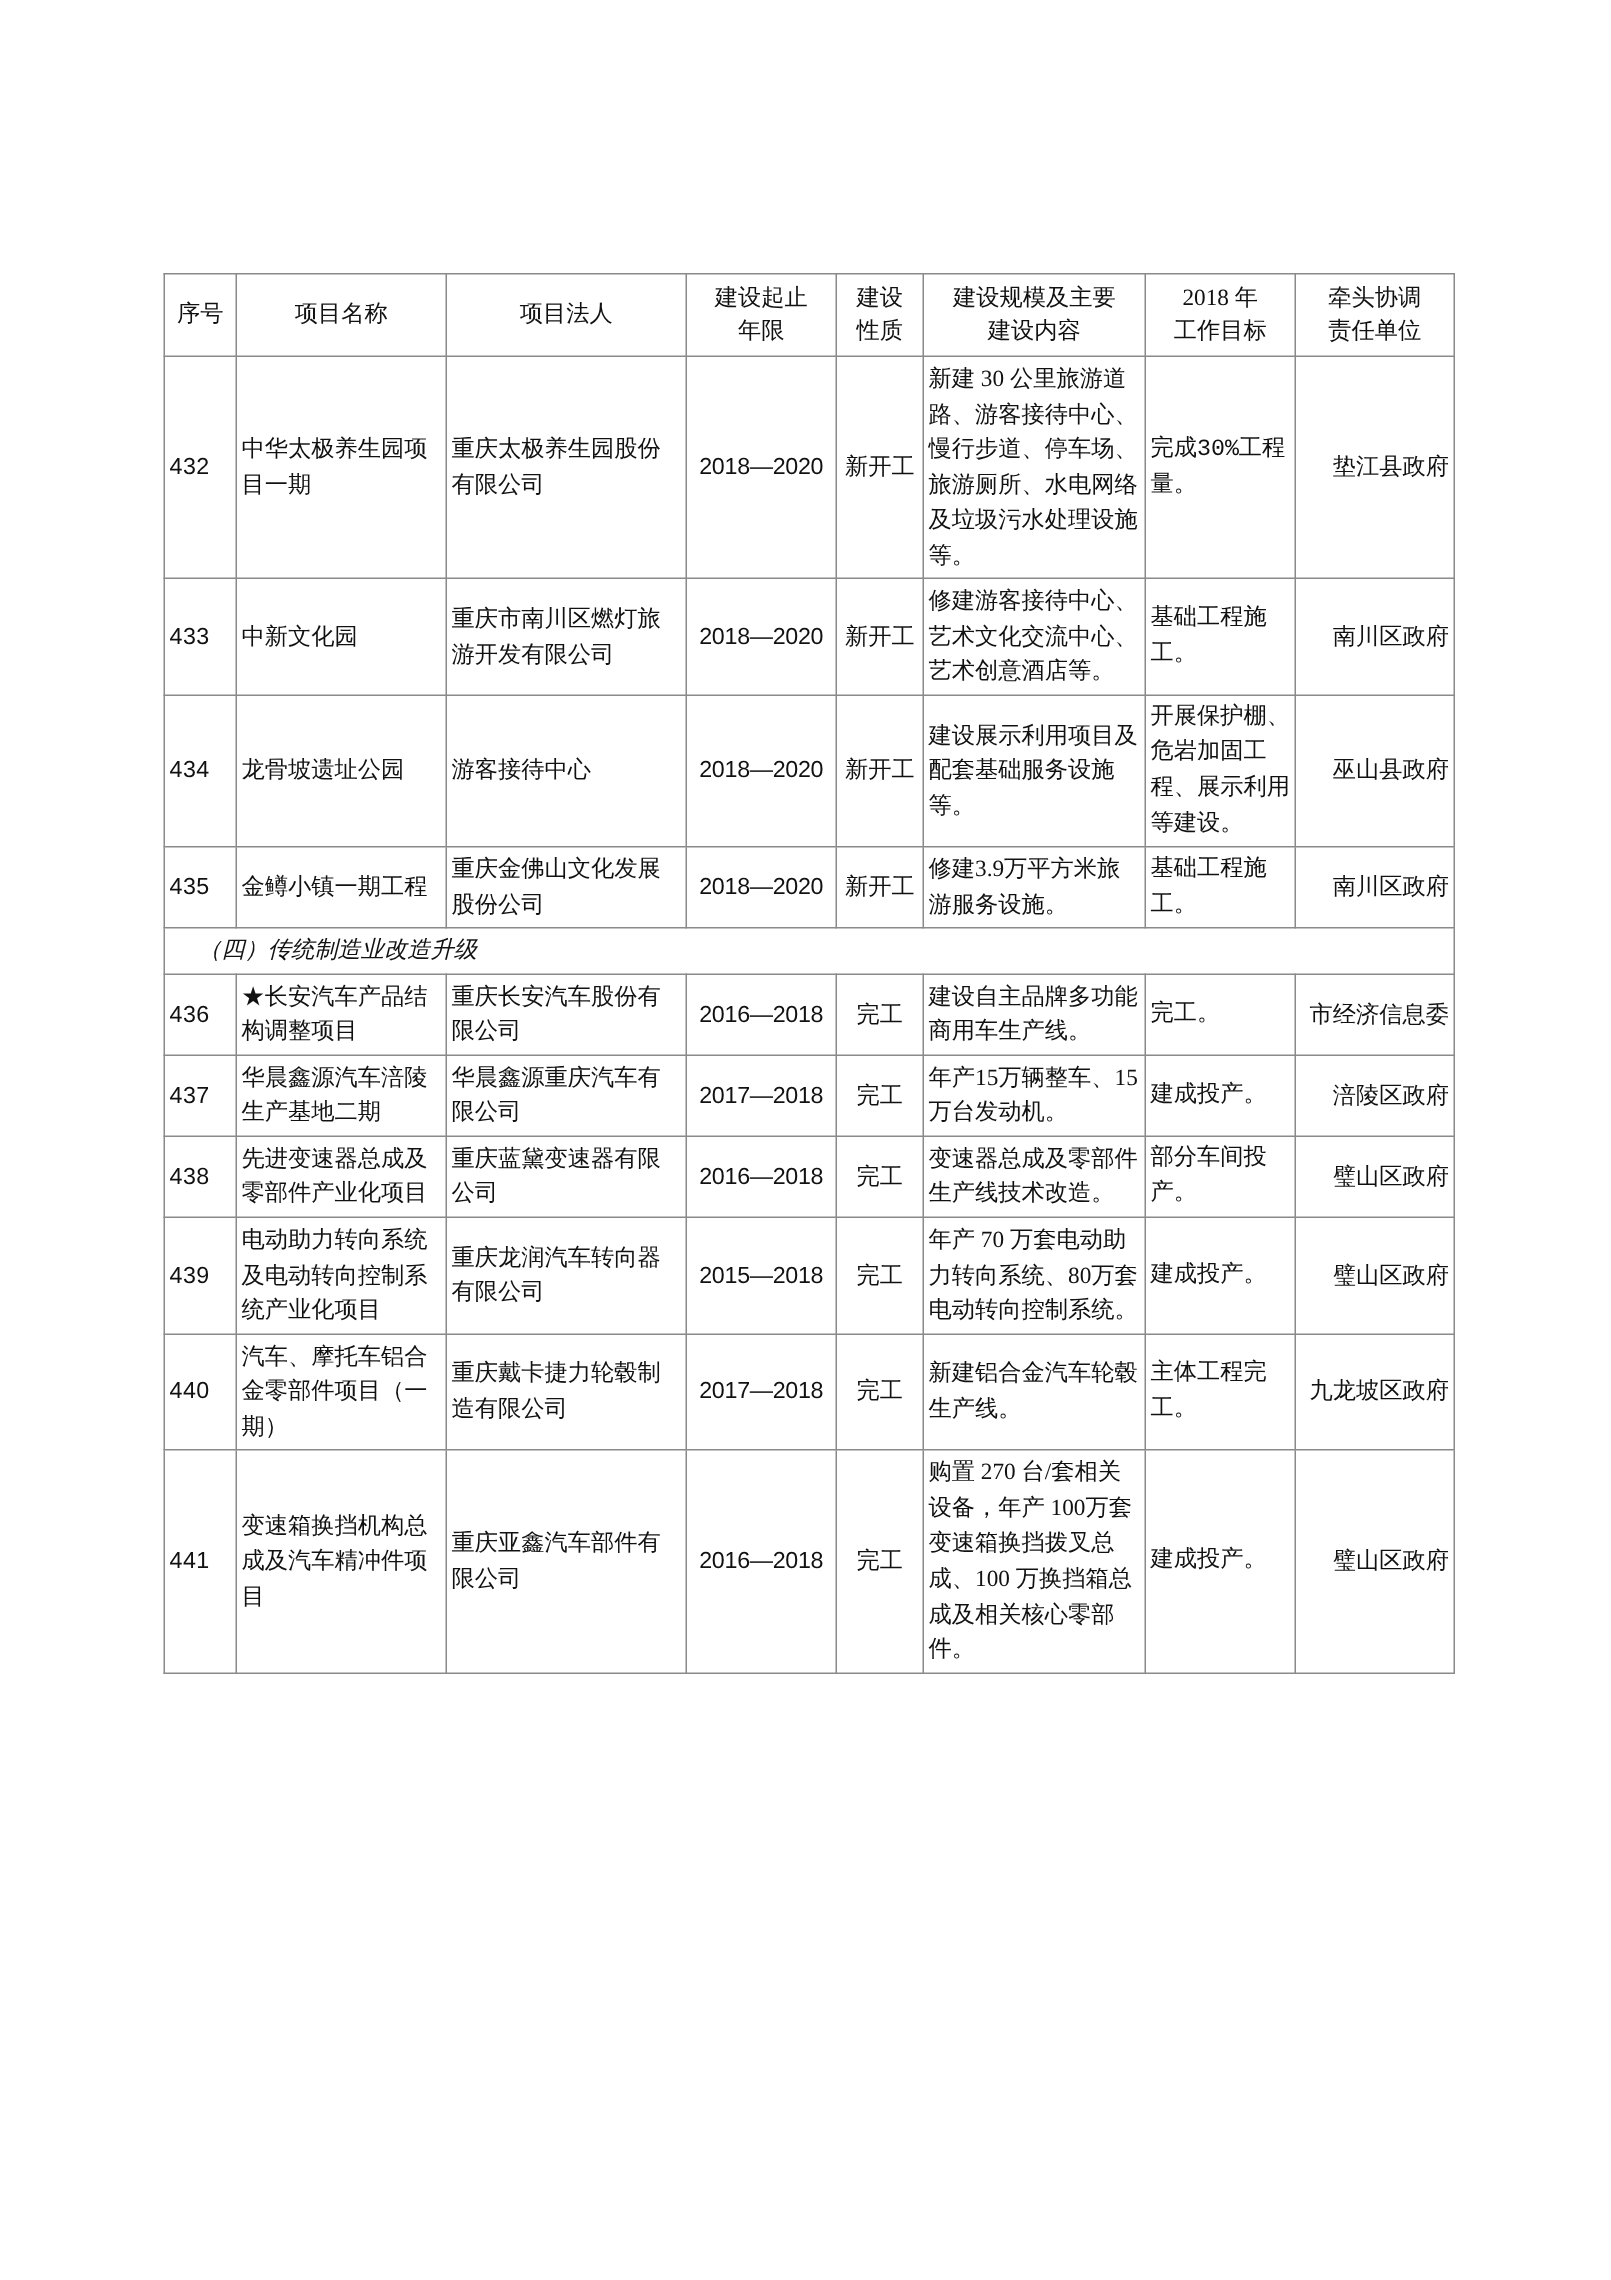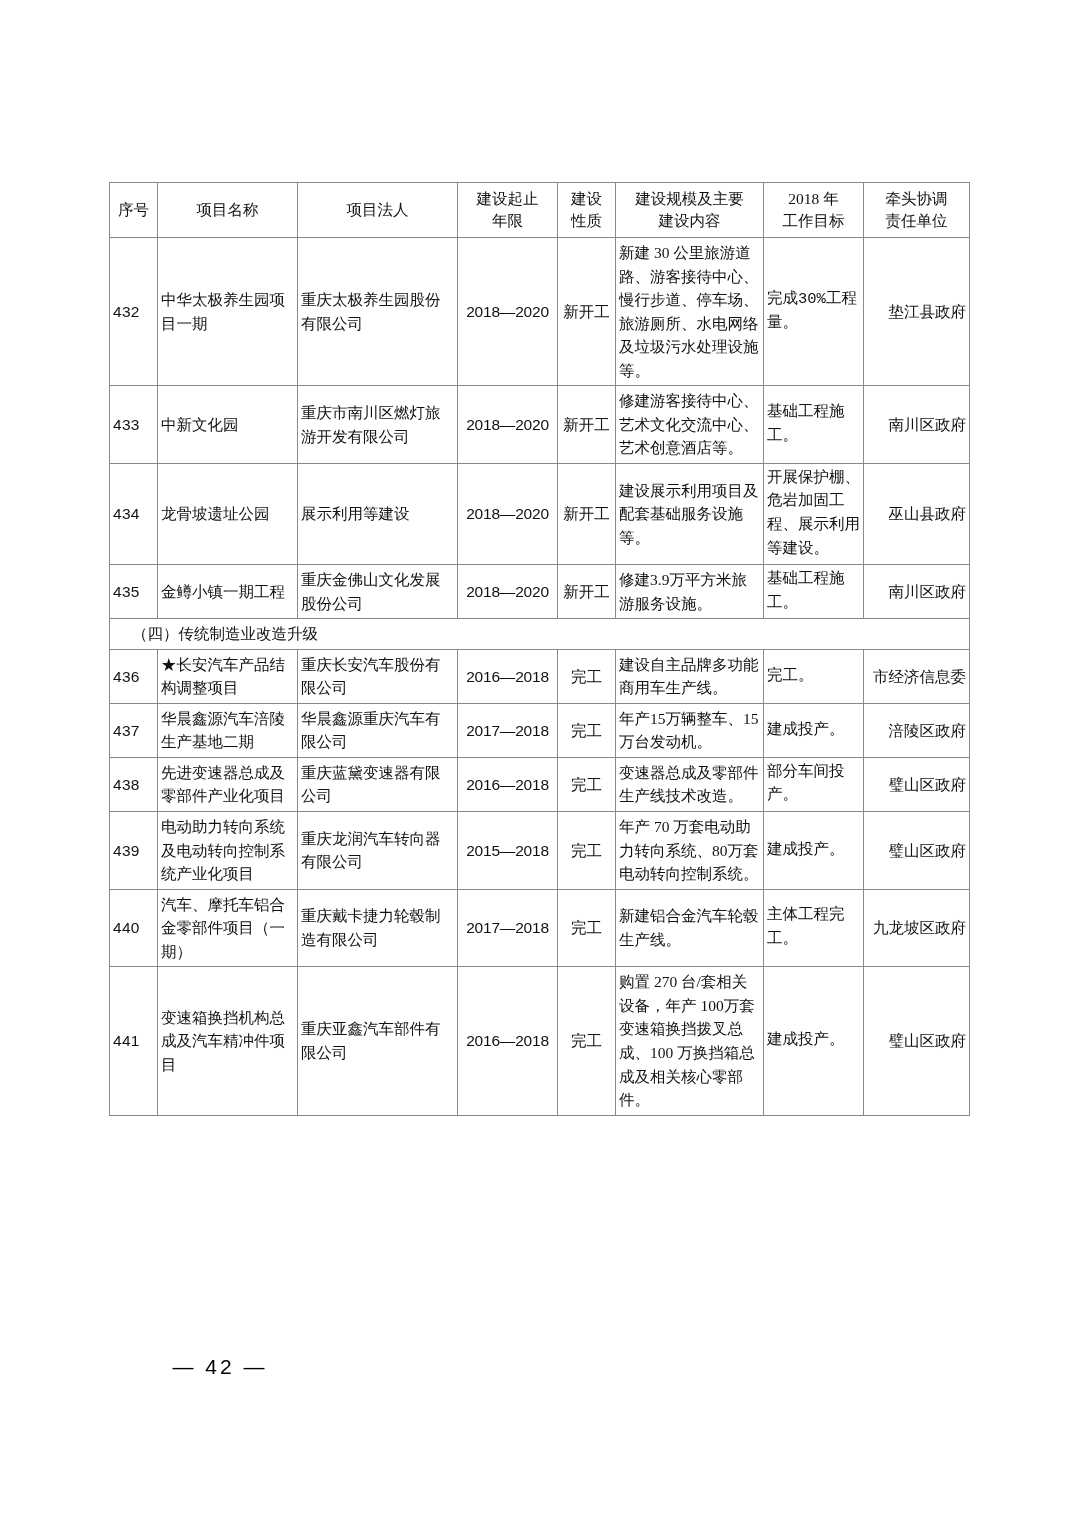--- a/index.html
+++ b/index.html
@@ -86,21 +86,21 @@
   td.nature  { text-align: center; white-space: nowrap; }
   td.scale   { text-align: left; }
   td.goal    { text-align: left; font-family: Liberation Mono, monospace; }
   td.resp    { text-align: right; }
 
   td.section-head {
     text-align: left;
     padding: 7px 6px 7px 8px;
     font-size: 15.5px;
   }
-  td.section-head.indent { padding-left: 22px; }
+  td.section-head.indent { padding-left: 22px; font-style: italic; }
 
   .page-number {
     position: absolute;
     left: 0;
     top: 1355px;
     width: 440px;
     text-align: center;
     font-family: "Liberation Sans", "DejaVu Sans", sans-serif;
     font-size: 21px;
     letter-spacing: 3px;
@@ -153,21 +153,21 @@
             <td class="legal">重庆市南川区燃灯旅游开发有限公司</td>
             <td class="period">2018—2020</td>
             <td class="nature">新开工</td>
             <td class="scale">修建游客接待中心、艺术文化交流中心、艺术创意酒店等。</td>
             <td class="goal">基础工程施工。</td>
             <td class="resp">南川区政府</td>
           </tr>
           <tr>
             <td class="seq">434</td>
             <td class="name">龙骨坡遗址公园</td>
-            <td class="legal">展示利用等建设</td>
+            <td class="legal">游客接待中心</td>
             <td class="period">2018—2020</td>
             <td class="nature">新开工</td>
             <td class="scale">建设展示利用项目及配套基础服务设施等。</td>
             <td class="goal">开展保护棚、危岩加固工程、展示利用等建设。</td>
             <td class="resp">巫山县政府</td>
           </tr>
           <tr>
             <td class="seq">435</td>
             <td class="name">金鳟小镇一期工程</td>
             <td class="legal">重庆金佛山文化发展股份公司</td>
@@ -237,15 +237,14 @@
             <td class="period">2016—2018</td>
             <td class="nature">完工</td>
             <td class="scale">购置 270 台/套相关设备，年产 100万套变速箱换挡拨叉总成、100 万换挡箱总成及相关核心零部件。</td>
             <td class="goal">建成投产。</td>
             <td class="resp">璧山区政府</td>
           </tr>
         </tbody>
     </table>
   </div>
 
-  <div class="page-number">— 42 —</div>
 
 </div>
 
 </body></html>

